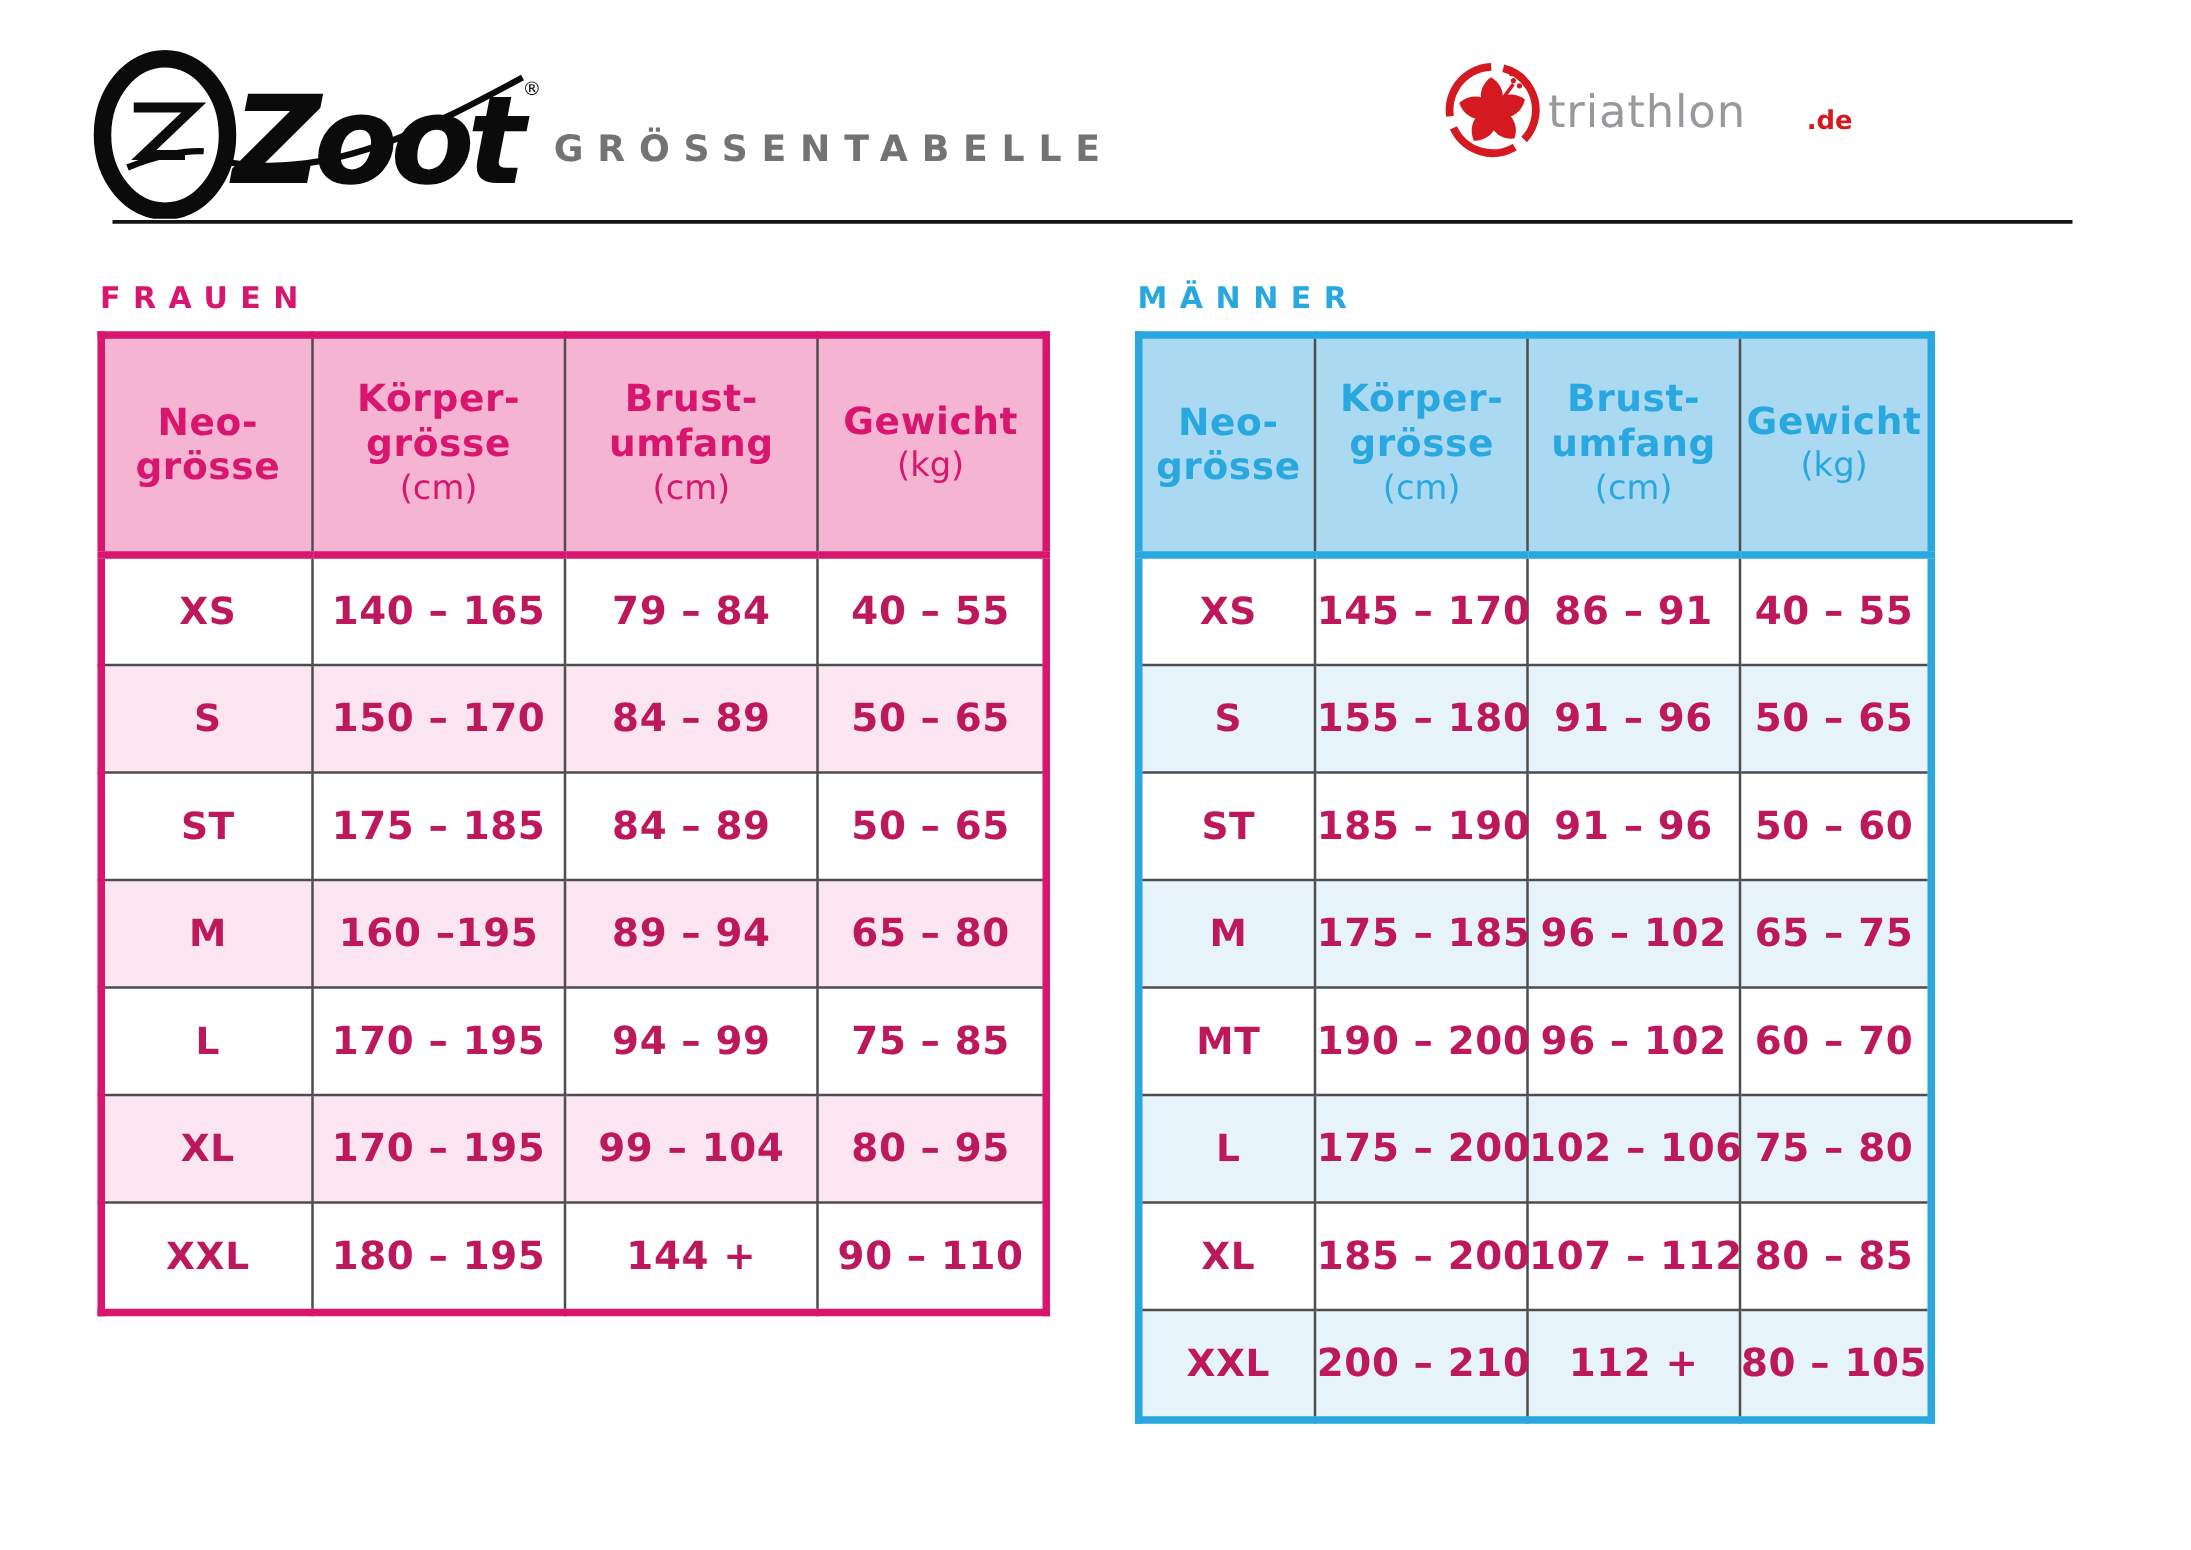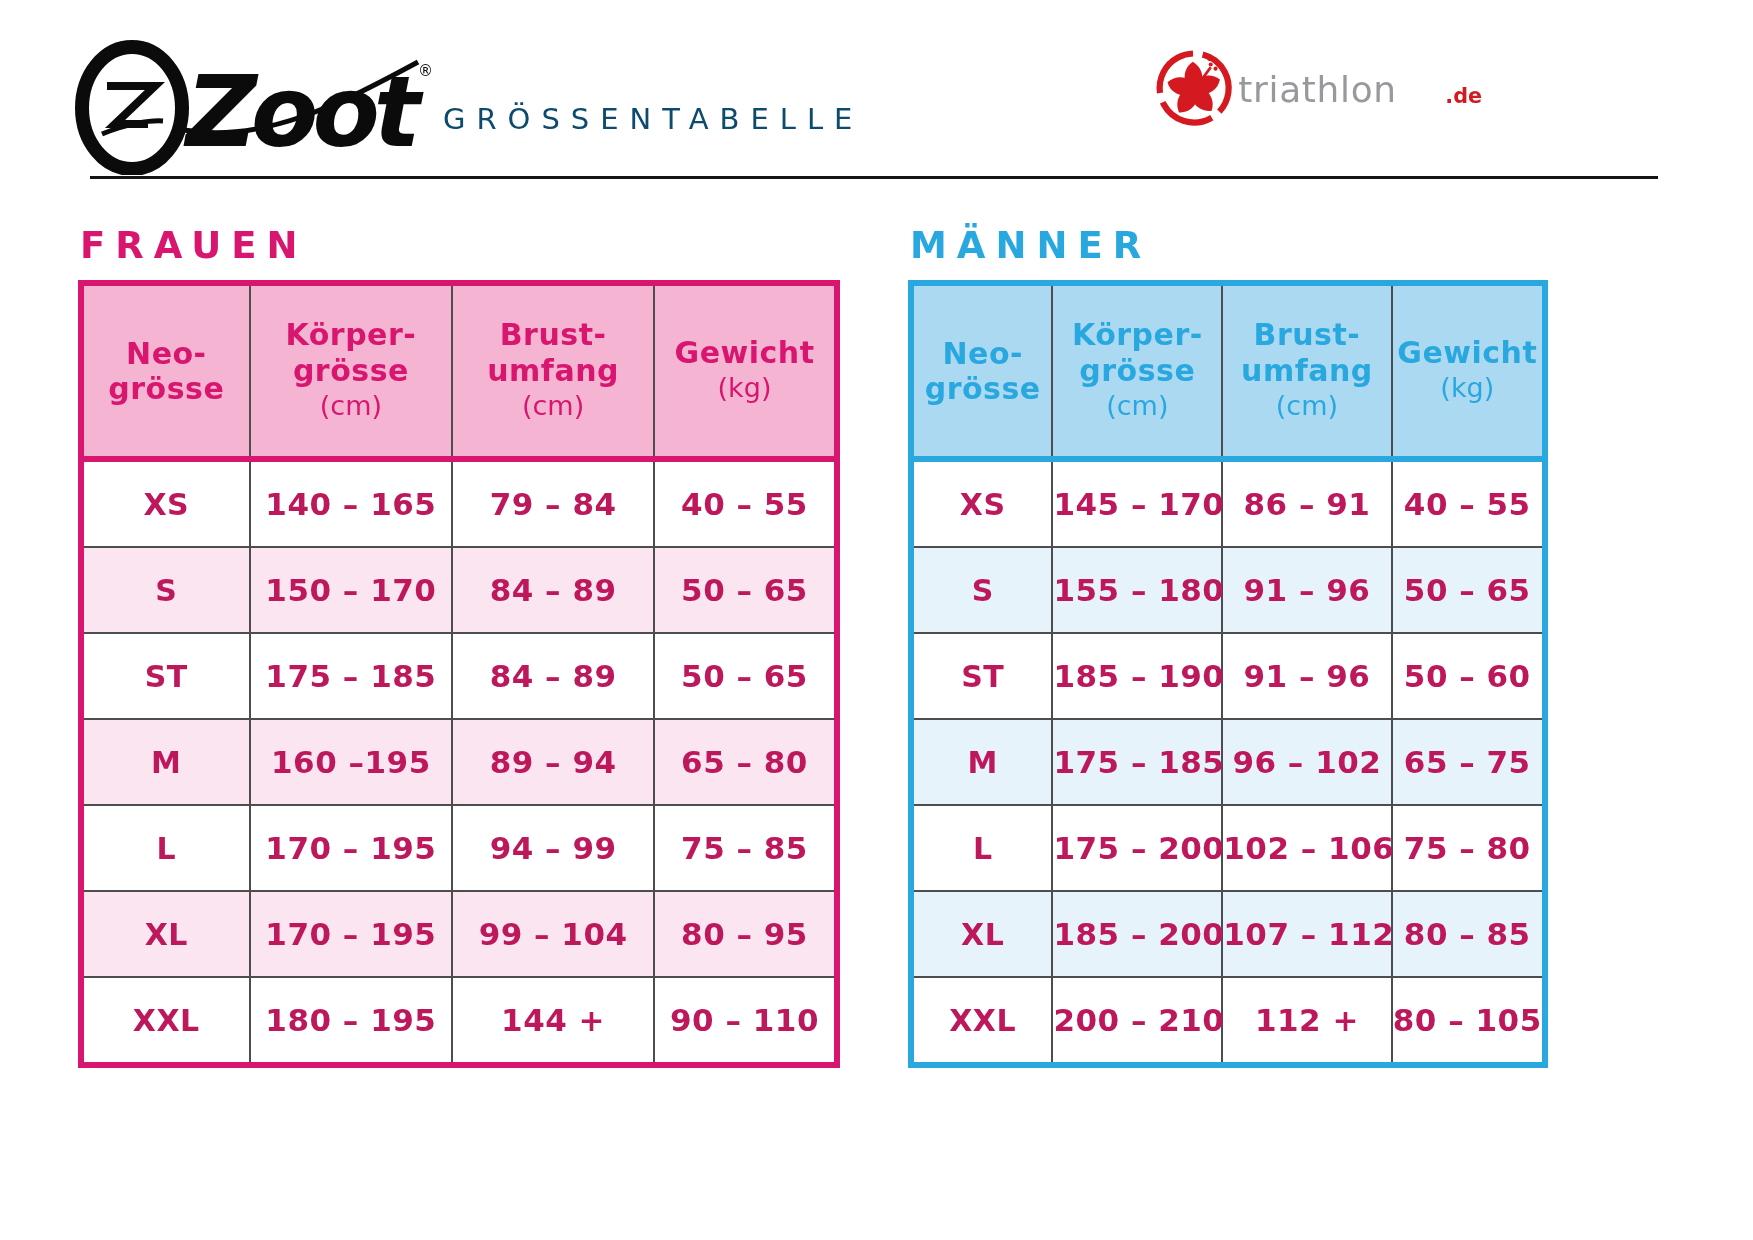--- a/index.html
+++ b/index.html
@@ -7,33 +7,33 @@
     width:1753px; height:1240px; position:relative;
     font-family:"DejaVu Sans", "Liberation Sans", sans-serif;
     color:#131313;
   }
   .page { position:absolute; inset:0; background:#fff; overflow:hidden; }
 
   
   .zoot-logo { position:absolute; left:68px; top:40px;text-align:right; }
   .sheet-title {
     position:absolute; left:443px; top:102px;
-    font-size:29px; font-weight:normal; letter-spacing:11px; color:#0c4a6e;
+    font-size:29px; font-weight:bold; letter-spacing:11px; color:#737373;
     white-space:nowrap;
   }
   .triathlon-logo { position:absolute; left:1150px; top:41px; }
   .rule { position:absolute; left:90px; top:176px; width:1568px; height:3px; background:#141414; }
 
   
   .size-section { position:absolute; top:224px; }
   #frauen  { left:78px;  width:762px; --accent:#d8156f; --head-bg:#f5b5d2; --row-alt:#fbe5f0; }
   #maenner { left:908px; width:640px; --accent:#29a8e0; --head-bg:#abd9f1; --row-alt:#e7f3fb; }
 
   .section-title {
-    font-size:37px; font-weight:bold; letter-spacing:10px;
+    font-size:24px; font-weight:bold; letter-spacing:10px;
     margin:0 0 13px 2px; color:var(--accent); white-space:nowrap;
   }
 
   table.size-table {
     border-collapse:collapse; width:100%; table-layout:fixed;
     border:6px solid var(--accent); background:#fff;
   }
   .size-table th, .size-table td {
     border:2px solid #4d4d4d; text-align:center; vertical-align:middle;
     padding:0;
@@ -225,20 +225,26 @@
             <td>91 – 96</td>
             <td>50 – 60</td>
           </tr>
           <tr>
             <td class="size-cell">M</td>
             <td>175 – 185</td>
             <td>96 – 102</td>
             <td>65 – 75</td>
           </tr>
           <tr>
+            <td class="size-cell">MT</td>
+            <td>190 – 200</td>
+            <td>96 – 102</td>
+            <td>60 – 70</td>
+          </tr>
+          <tr>
             <td class="size-cell">L</td>
             <td>175 – 200</td>
             <td>102 – 106</td>
             <td>75 – 80</td>
           </tr>
           <tr>
             <td class="size-cell">XL</td>
             <td>185 – 200</td>
             <td>107 – 112</td>
             <td>80 – 85</td>

